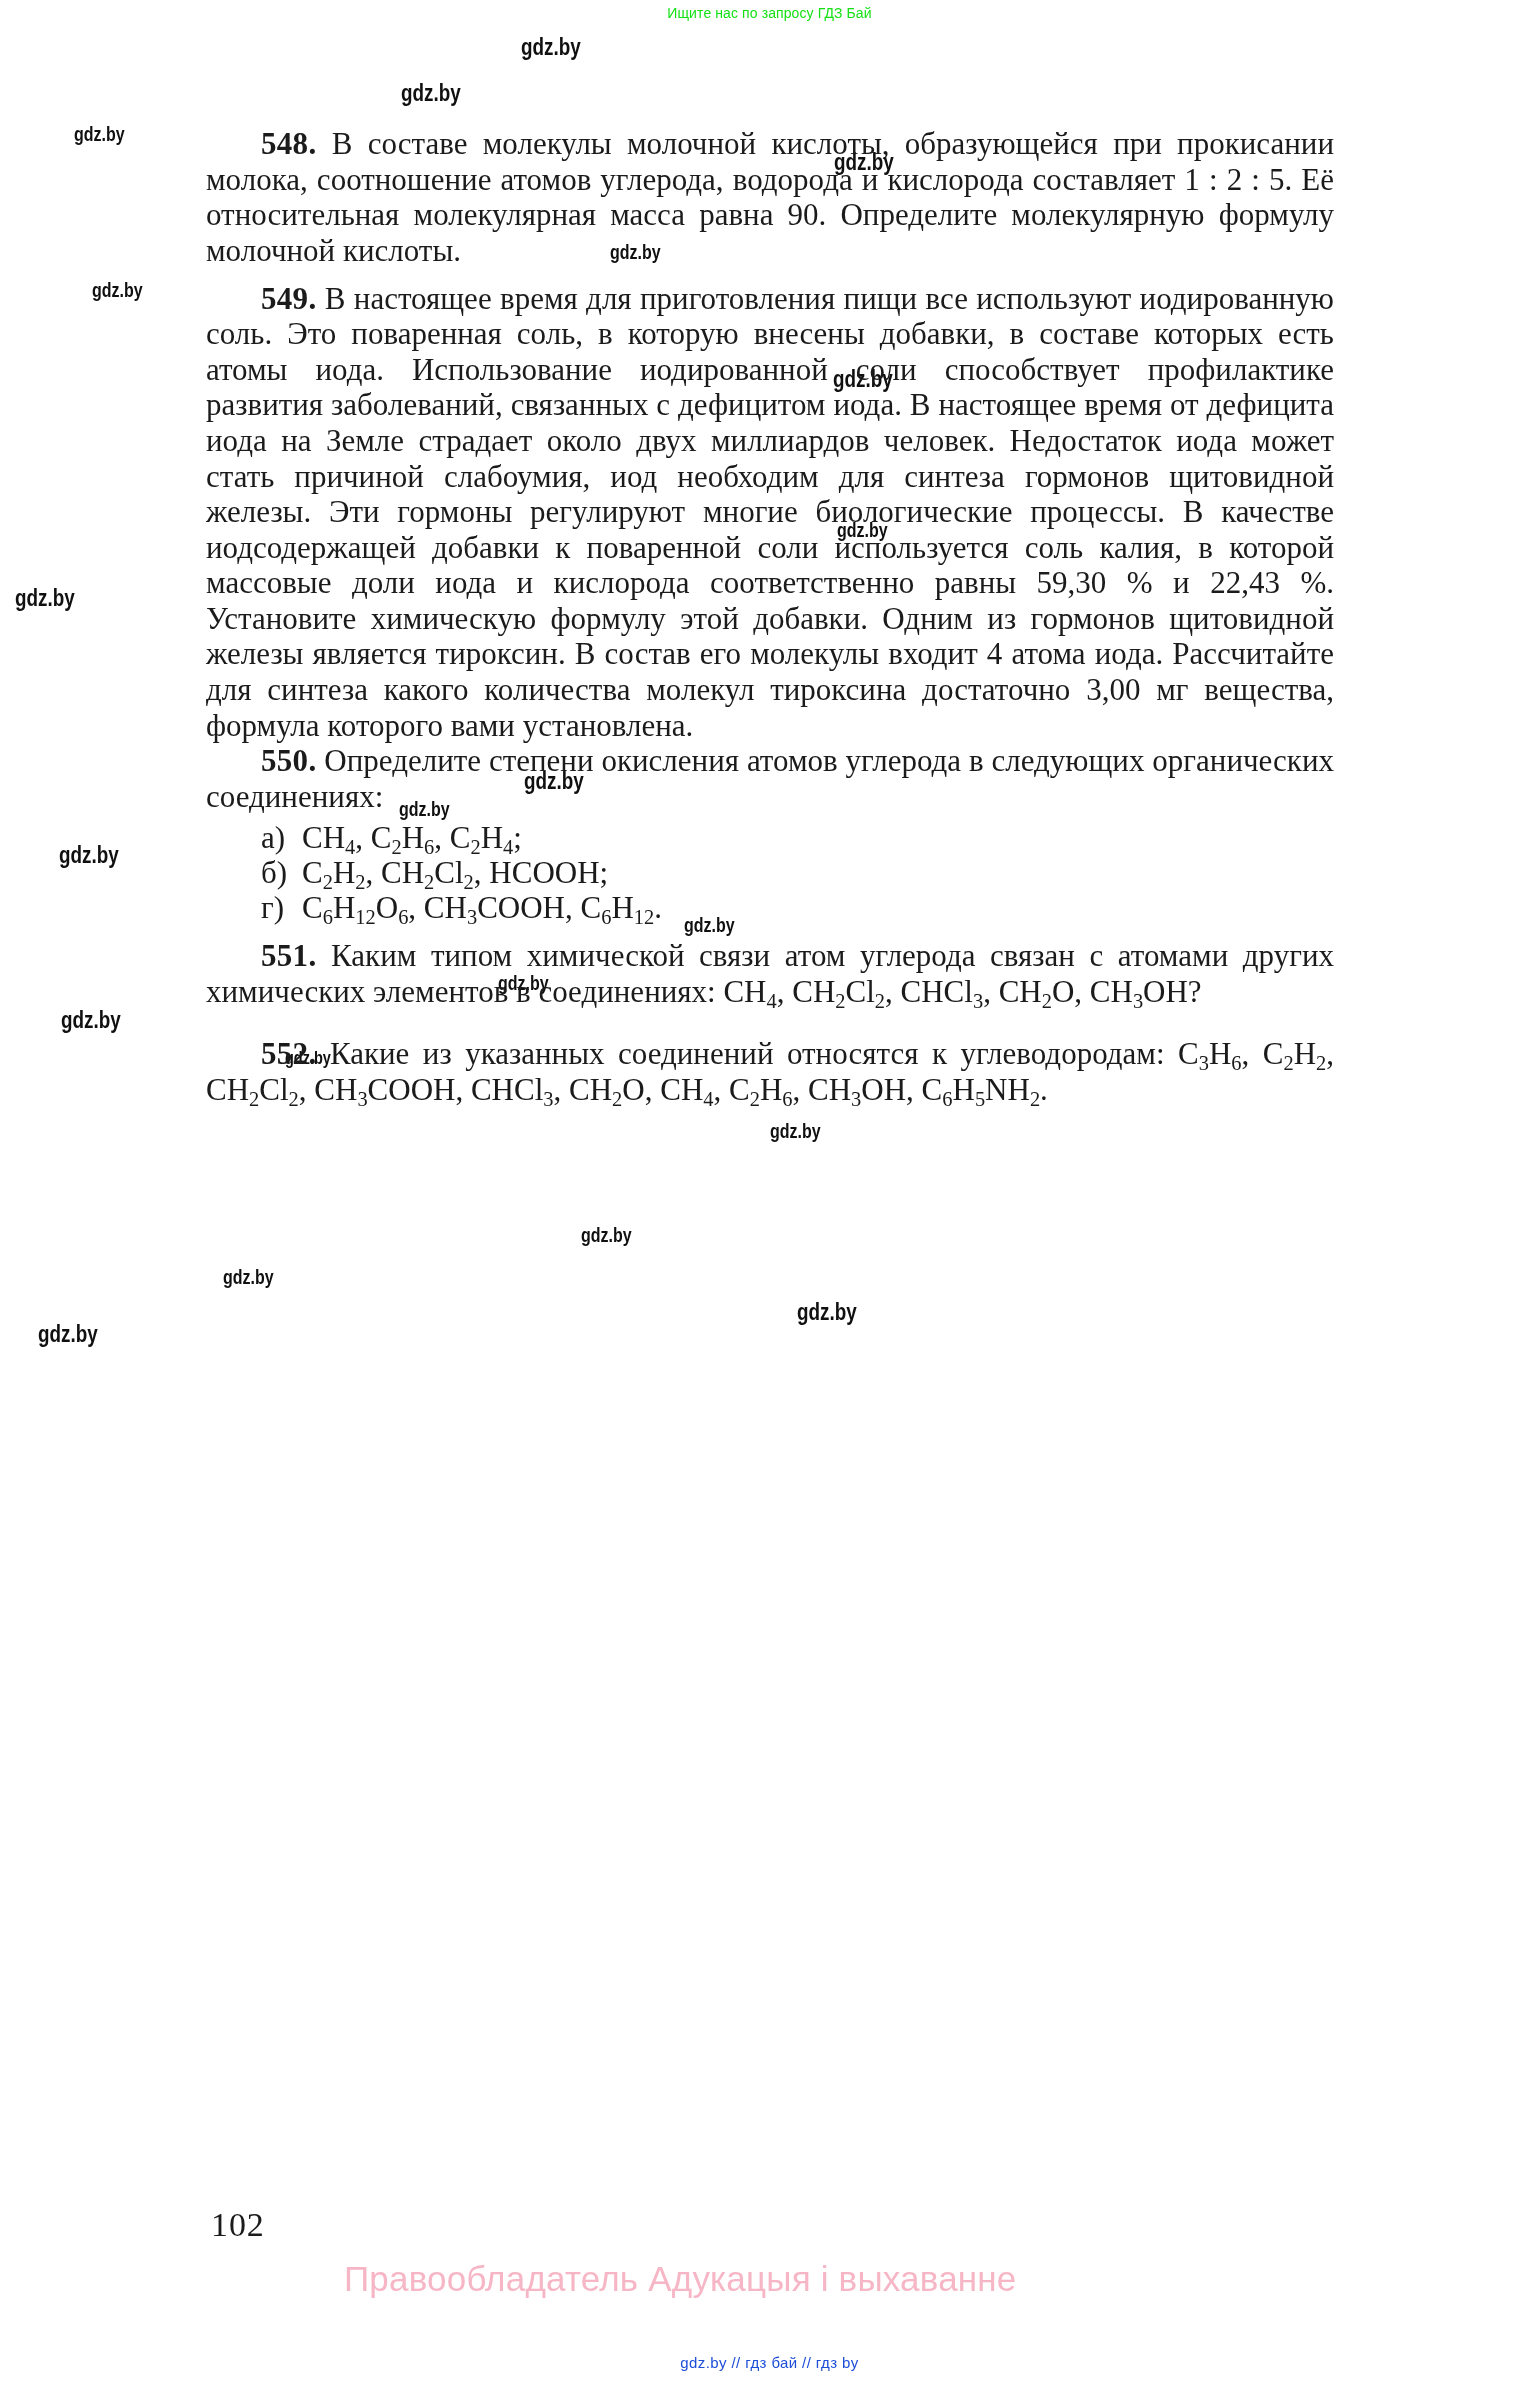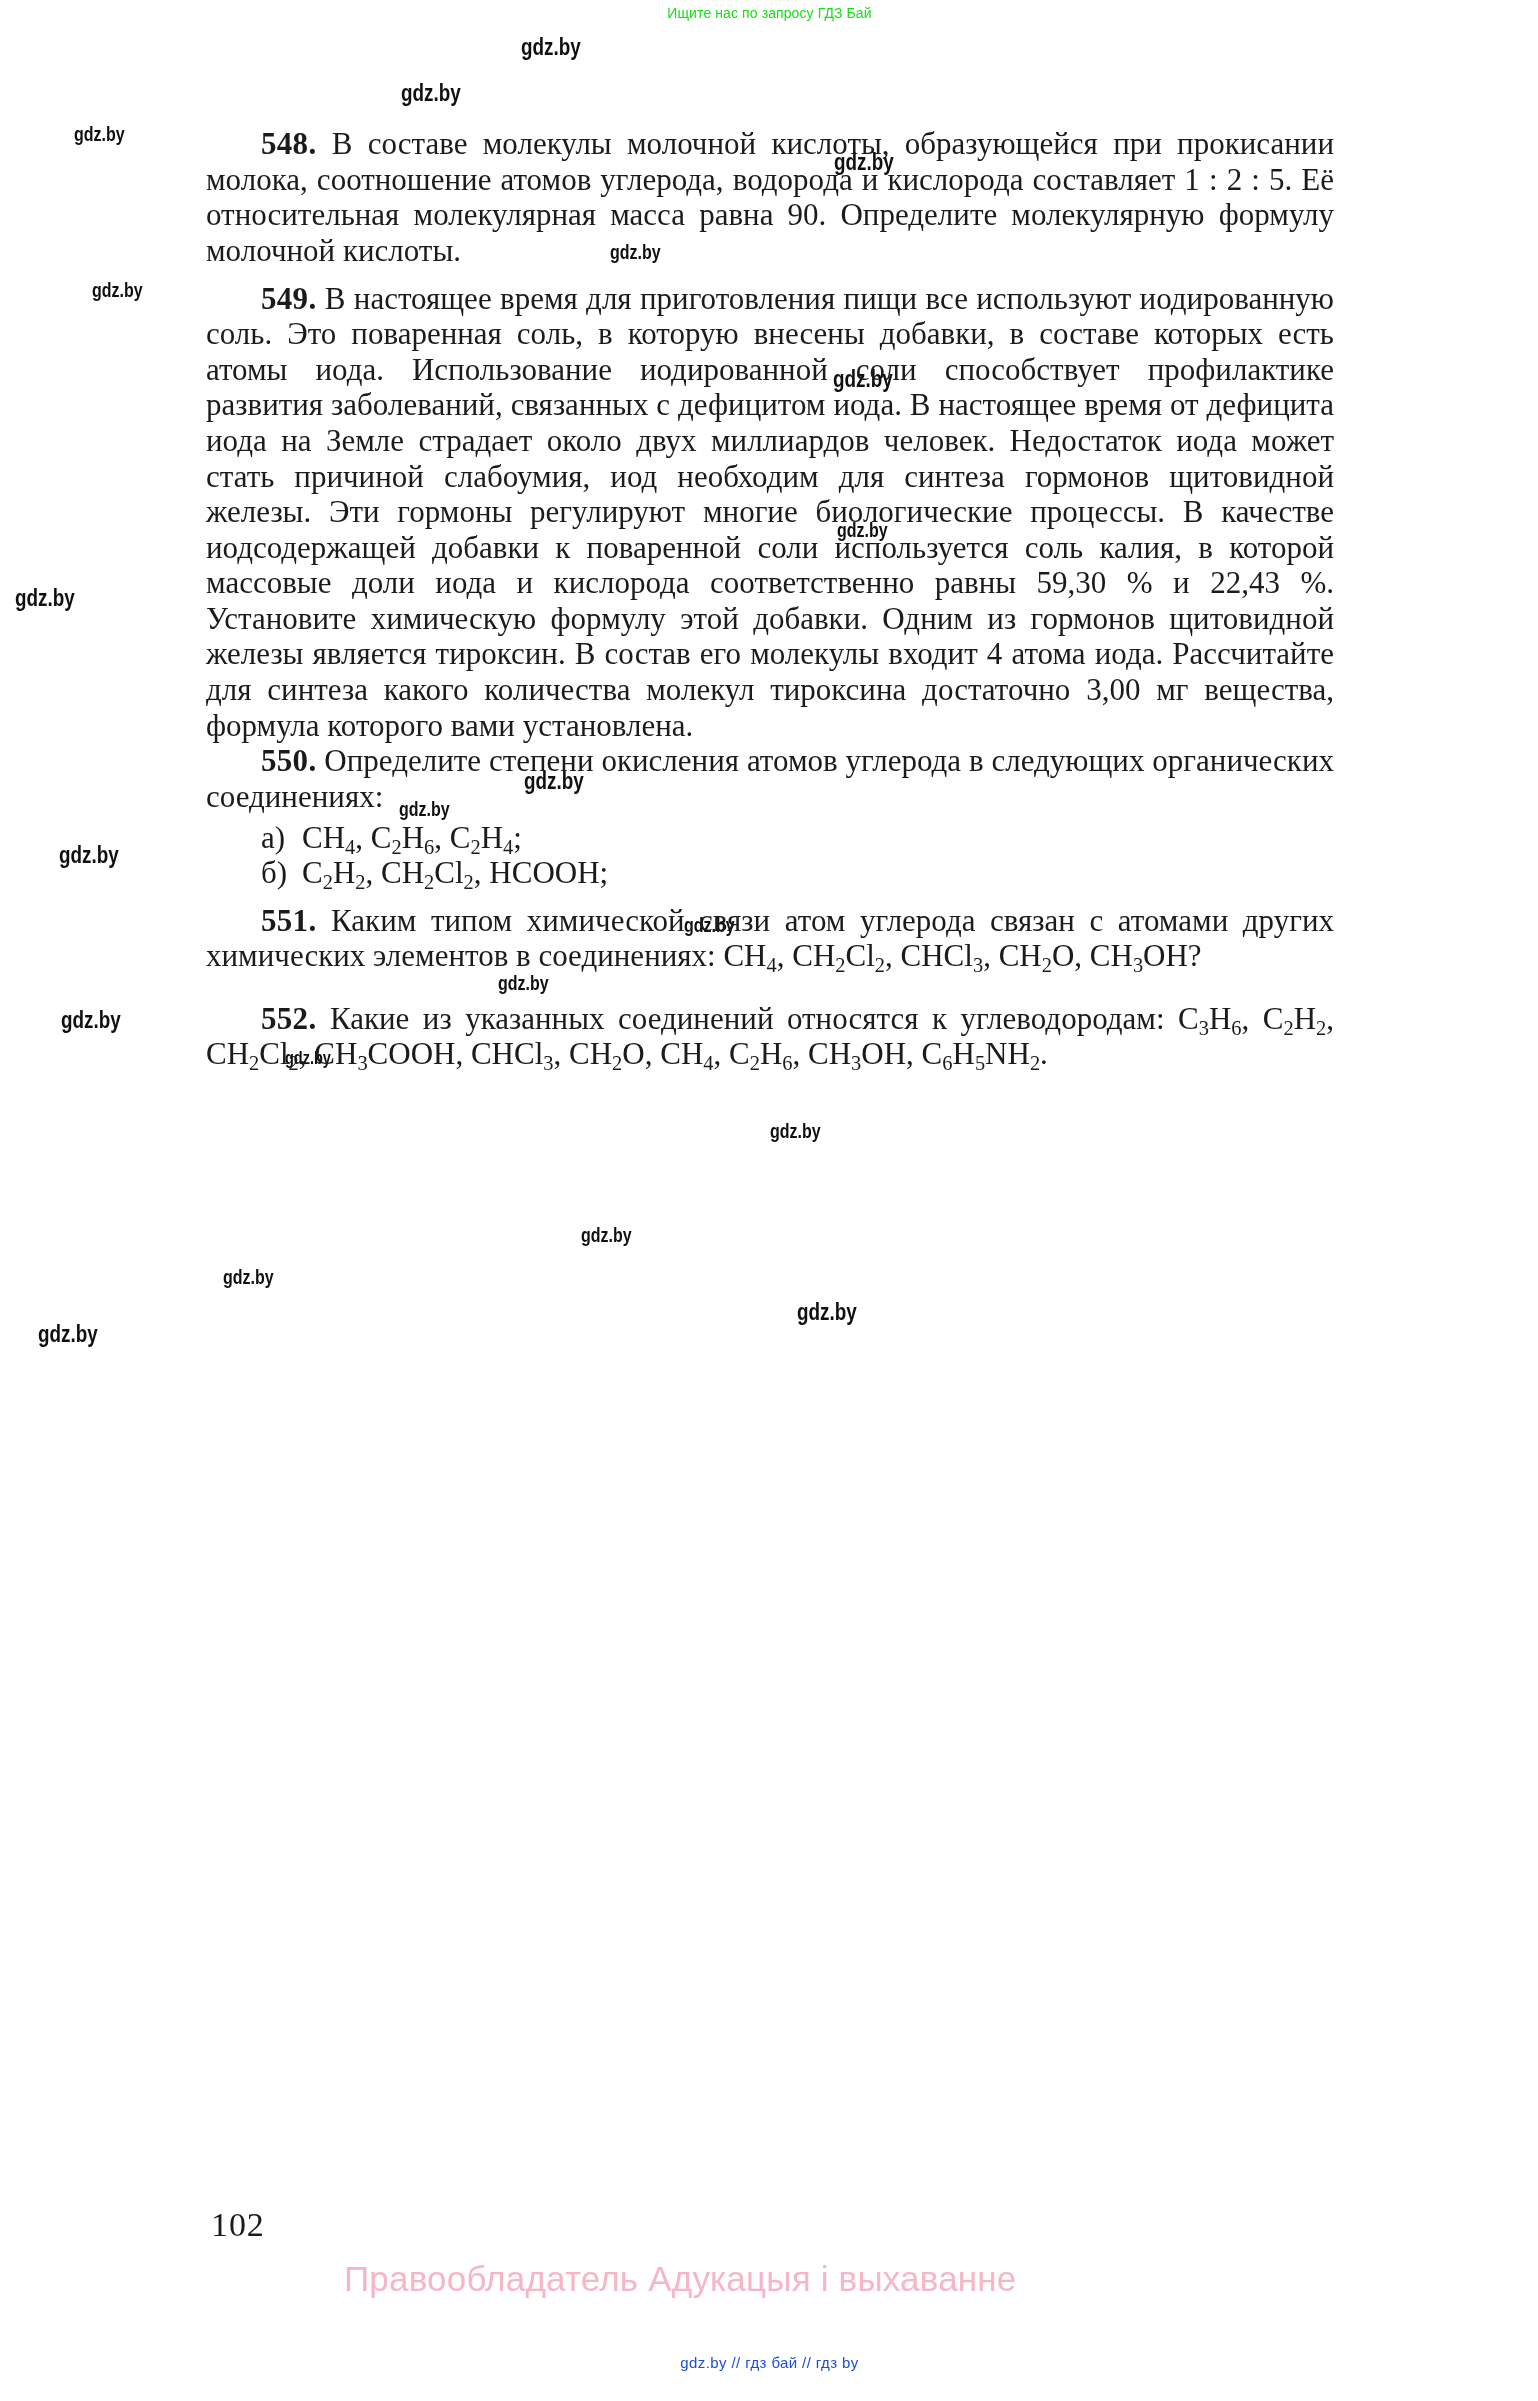--- a/index.html
+++ b/index.html
@@ -173,20 +173,23 @@
       <span>Определите степени окисления атомов углерода в следующих органических соединениях:</span>
     </p>
 
     <div style="margin-top:5.3px; padding-left:55px;">
       <p class="formula-line">
         <span class="lbl">а)</span><span>CH<sub>4</sub>,  C<sub>2</sub>H<sub>6</sub>,  C<sub>2</sub>H<sub>4</sub>;</span>
       </p>
       <p class="formula-line">
         <span class="lbl">б)</span><span>C<sub>2</sub>H<sub>2</sub>,  CH<sub>2</sub>Cl<sub>2</sub>,  HCOOH;</span>
       </p>
+      <p class="formula-line">
+        <span class="lbl">г)</span><span>C<sub>6</sub>H<sub>12</sub>O<sub>6</sub>,  CH<sub>3</sub>COOH,  C<sub>6</sub>H<sub>12</sub>.</span>
+      </p>
     </div>
 
     <p class="task indent" style="margin-top:12.4px;">
       <span class="task-num">551.</span>
       <span>Каким типом химической связи атом углерода связан с атомами других химических элементов в соединениях: </span><span>CH<sub>4</sub>, CH<sub>2</sub>Cl<sub>2</sub>, CHCl<sub>3</sub>, CH<sub>2</sub>O, CH<sub>3</sub>OH?</span>
     </p>
 
     <p class="task indent" style="margin-top:27px;">
       <span class="task-num">552.</span>
       <span>Какие из указанных соединений относятся к углеводородам: </span><span>C<sub>3</sub>H<sub>6</sub>, C<sub>2</sub>H<sub>2</sub>, CH<sub>2</sub>Cl<sub>2</sub>, CH<sub>3</sub>COOH, CHCl<sub>3</sub>, CH<sub>2</sub>O, CH<sub>4</sub>, C<sub>2</sub>H<sub>6</sub>, CH<sub>3</sub>OH, C<sub>6</sub>H<sub>5</sub>NH<sub>2</sub>.</span>

